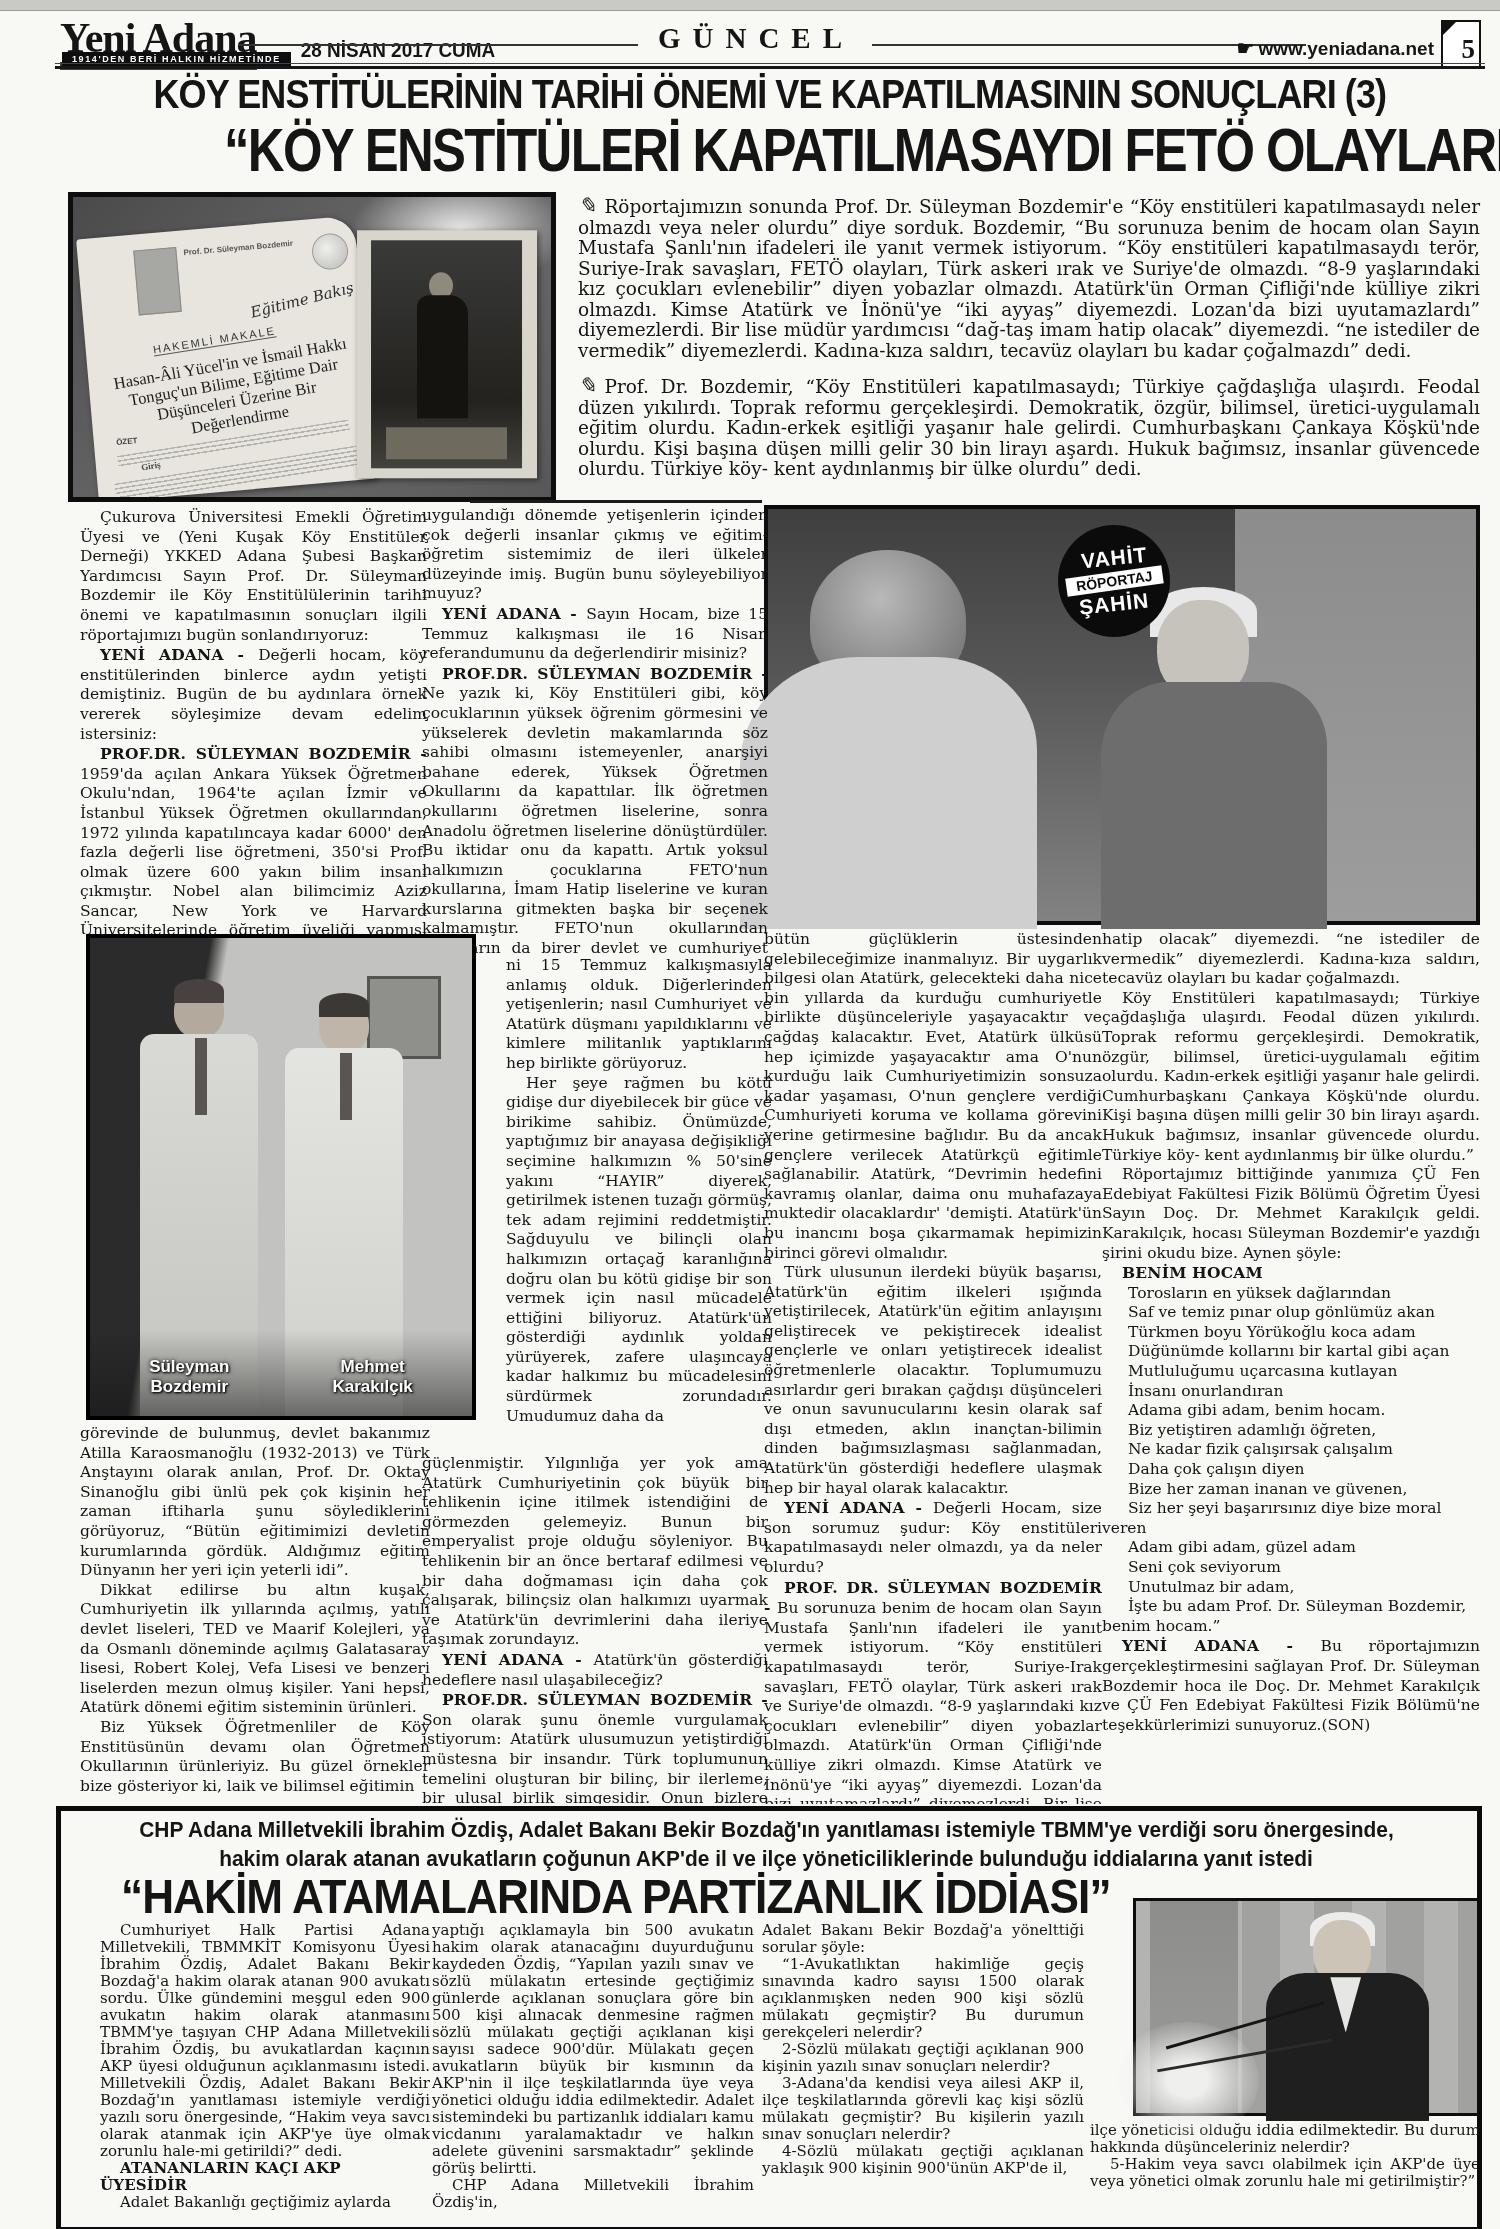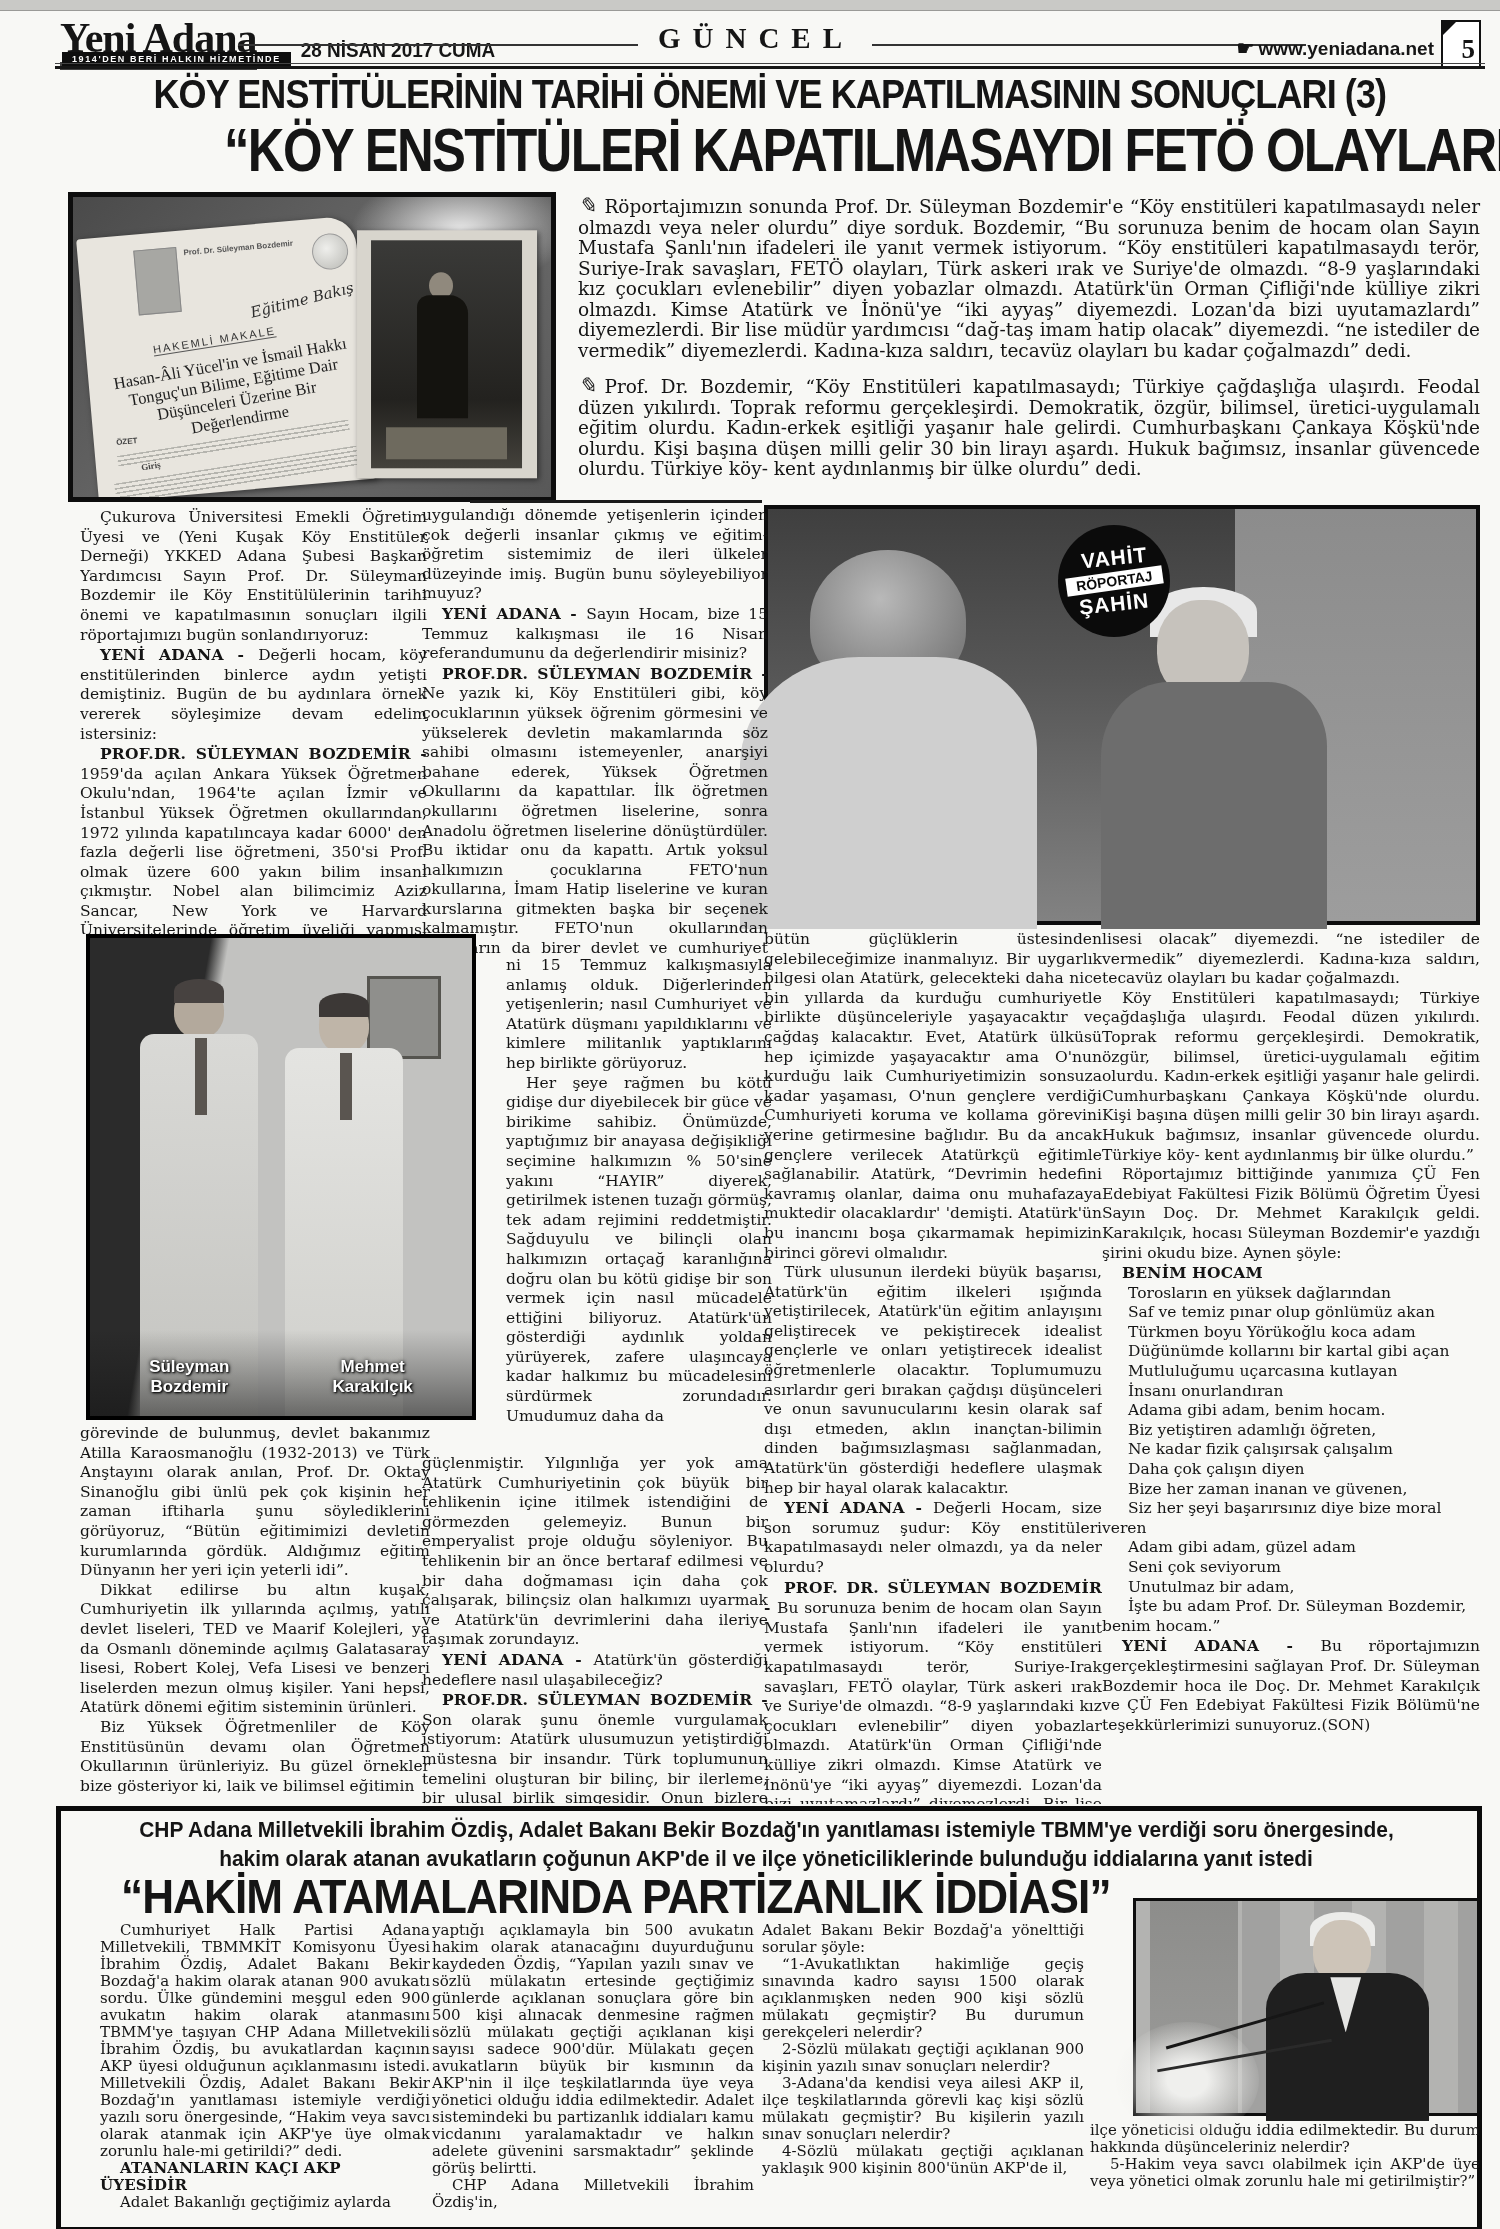--- a/index.html
+++ b/index.html
@@ -254,21 +254,21 @@
       <p>Dikkat edilirse bu altın kuşak, Cumhuriyetin ilk yıllarında açılmış, yatılı devlet liseleri, TED ve Maarif Kolejleri, ya da Osmanlı döneminde açılmış Galatasaray lisesi, Robert Kolej, Vefa Lisesi ve benzeri liselerden mezun olmuş kişiler. Yani hepsi, Atatürk dönemi eğitim sisteminin ürünleri.</p>
       <p>Biz Yüksek Öğretmenliler de Köy Enstitüsünün devamı olan Öğretmen Okullarının ürünleriyiz. Bu güzel örnekler bize gösteriyor ki, laik ve bilimsel eğitimin</p>
     </div>
   <div class="abs cols" id="col3">
       <p class="noind">bütün güçlüklerin üstesinden gelebileceğimize inanmalıyız. Bir uygarlık bilgesi olan Atatürk, gelecekteki daha nice bin yıllarda da kurduğu cumhuriyetle birlikte düşünceleriyle yaşayacaktır ve çağdaş kalacaktır. Evet, Atatürk ülküsü hep içimizde yaşayacaktır ama O'nun kurduğu laik Cumhuriyetimizin sonsuza kadar yaşaması, O'nun gençlere verdiği Cumhuriyeti koruma ve kollama görevini yerine getirmesine bağlıdır. Bu da ancak gençlere verilecek Atatürkçü eğitimle sağlanabilir. Atatürk, “Devrimin hedefini kavramış olanlar, daima onu muhafazaya muktedir olacaklardır' 'demişti. Atatürk'ün bu inancını boşa çıkarmamak hepimizin birinci görevi olmalıdır.</p>
       <p>Türk ulusunun ilerdeki büyük başarısı, Atatürk'ün eğitim ilkeleri ışığında yetiştirilecek, Atatürk'ün eğitim anlayışını geliştirecek ve pekiştirecek idealist gençlerle ve onları yetiştirecek idealist öğretmenlerle olacaktır. Toplumumuzu asırlardır geri bırakan çağdışı düşünceleri ve onun savunucularını kesin olarak saf dışı etmeden, aklın inançtan-bilimin dinden bağımsızlaşması sağlanmadan, Atatürk'ün gösterdiği hedeflere ulaşmak hep bir hayal olarak kalacaktır.</p>
       <p><b>YENİ ADANA - </b>Değerli Hocam, size son sorumuz şudur: Köy enstitüleri kapatılmasaydı neler olmazdı, ya da neler olurdu?</p>
       <p><b>PROF. DR. SÜLEYMAN BOZDEMİR - </b>Bu sorunuza benim de hocam olan Sayın Mustafa Şanlı'nın ifadeleri ile yanıt vermek istiyorum. “Köy enstitüleri kapatılmasaydı terör, Suriye-Irak savaşları, FETÖ olaylar, Türk askeri ırak ve Suriye'de olmazdı. “8-9 yaşlarındaki kız çocukları evlenebilir” diyen yobazlar olmazdı. Atatürk'ün Orman Çifliği'nde külliye zikri olmazdı. Kimse Atatürk ve İnönü'ye “iki ayyaş” diyemezdi. Lozan'da bizi uyutamazlardı” diyemezlerdi. Bir lise müdür yardımcısı “dağ-taş imam</p>
     </div>
   <div class="abs cols" id="col4">
-      <p class="noind">lisesi olacak” diyemezdi. “ne istediler de vermedik” diyemezlerdi. Kadına-kıza saldırı, tecavüz olayları bu kadar çoğalmazdı.</p>
+      <p class="noind">hatip olacak” diyemezdi. “ne istediler de vermedik” diyemezlerdi. Kadına-kıza saldırı, tecavüz olayları bu kadar çoğalmazdı.</p>
       <p>Köy Enstitüleri kapatılmasaydı; Türkiye çağdaşlığa ulaşırdı. Feodal düzen yıkılırdı. Toprak reformu gerçekleşirdi. Demokratik, özgür, bilimsel, üretici-uygulamalı eğitim olurdu. Kadın-erkek eşitliği yaşanır hale gelirdi. Cumhurbaşkanı Çankaya Köşkü'nde olurdu. Kişi başına düşen milli gelir 30 bin lirayı aşardı. Hukuk bağımsız, insanlar güvencede olurdu. Türkiye köy- kent aydınlanmış bir ülke olurdu.”</p>
       <p>Röportajımız bittiğinde yanımıza ÇÜ Fen Edebiyat Fakültesi Fizik Bölümü Öğretim Üyesi Sayın Doç. Dr. Mehmet Karakılçık geldi. Karakılçık, hocası Süleyman Bozdemir'e yazdığı şirini okudu bize. Aynen şöyle:</p>
       <p class="subhead"><b>BENİM HOCAM</b></p>
       <p class="poem">Torosların en yüksek dağlarından</p>
       <p class="poem">Saf ve temiz pınar olup gönlümüz akan</p>
       <p class="poem">Türkmen boyu Yörükoğlu koca adam</p>
       <p class="poem">Düğünümde kollarını bir kartal gibi açan</p>
       <p class="poem">Mutluluğumu uçarcasına kutlayan</p>
       <p class="poem">İnsanı onurlandıran</p>
       <p class="poem">Adama gibi adam, benim hocam.</p>
@@ -318,21 +318,21 @@
     </div>
   <div class="abs cols tight" id="bcol2">
       <p class="noind">yaptığı açıklamayla bin 500 avukatın hakim olarak atanacağını duyurduğunu kaydeden Özdiş, “Yapılan yazılı sınav ve sözlü mülakatın ertesinde geçtiğimiz günlerde açıklanan sonuçlara göre bin 500 kişi alınacak denmesine rağmen sözlü mülakatı geçtiği açıklanan kişi sayısı sadece 900'dür. Mülakatı geçen avukatların büyük bir kısmının da AKP'nin il ilçe teşkilatlarında üye veya yönetici olduğu iddia edilmektedir. Adalet sistemindeki bu partizanlık iddiaları kamu vicdanını yaralamaktadır ve halkın adelete güvenini sarsmaktadır” şeklinde görüş belirtti.</p>
       <p>CHP Adana Milletvekili İbrahim Özdiş'in,</p>
     </div>
   <div class="abs cols tight" id="bcol3">
       <p class="noind">Adalet Bakanı Bekir Bozdağ'a yönelttiği sorular şöyle:</p>
       <p>“1-Avukatlıktan hakimliğe geçiş sınavında kadro sayısı 1500 olarak açıklanmışken neden 900 kişi sözlü mülakatı geçmiştir? Bu durumun gerekçeleri nelerdir?</p>
       <p>2-Sözlü mülakatı geçtiği açıklanan 900 kişinin yazılı sınav sonuçları nelerdir?</p>
       <p>3-Adana'da kendisi veya ailesi AKP il, ilçe teşkilatlarında görevli kaç kişi sözlü mülakatı geçmiştir? Bu kişilerin yazılı sınav sonuçları nelerdir?</p>
-      <p>4-Sözlü mülakatı geçtiği açıklanan yaklaşık 900 kişinin 800'ünün AKP'de il,</p>
+      <p>4-Sözlü mülakatı geçtiği açıklanan yaklaşık 900 kişinin 900'ünün AKP'de il,</p>
     </div>
   <div class="abs cols tight" id="bcol4">
       <p class="noind">ilçe yöneticisi olduğu iddia edilmektedir. Bu durum hakkında düşünceleriniz nelerdir?</p>
       <p>5-Hakim veya savcı olabilmek için AKP'de üye veya yönetici olmak zorunlu hale mi getirilmiştir?”</p>
     </div>
 
   <div class="abs" id="podium-photo">
     <div class="pd-bg"></div>
     <div class="pd-banner"></div>
     <div class="pd-blob"></div>

